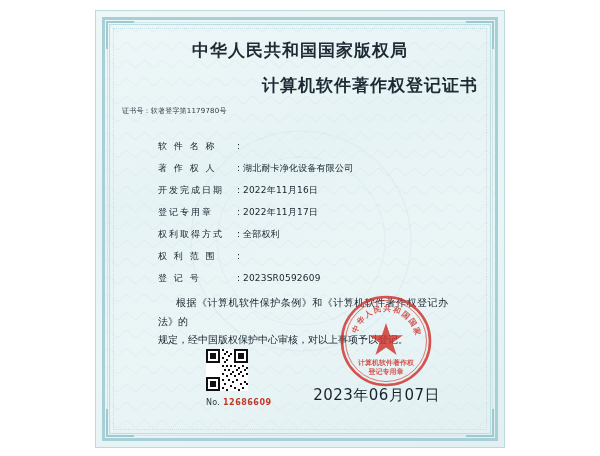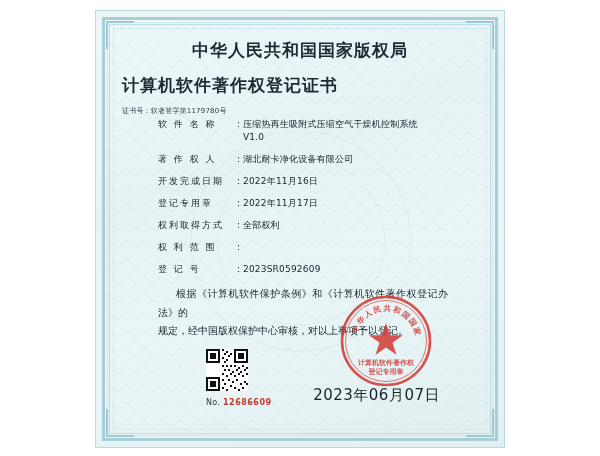--- a/index.html
+++ b/index.html
@@ -68,35 +68,35 @@
   }
   .org-title {
     text-align: center;
     font-size: 17px;
     font-weight: bold;
     color: #1d2a33;
     letter-spacing: 1px;
     margin-top: 6px;
   }
   .doc-title {
-    text-align: left;
+    text-align: right;
     font-size: 17px;
     font-weight: bold;
     color: #1d2a33;
     letter-spacing: 1px;
     margin-top: 12px;
   }
   .cert-no {
     font-size: 7px;
     color: #2a3a44;
     margin-top: 9px;
     letter-spacing: .2px;
   }
   .fields {
-    margin-top: 2px;
+    margin-top: 24px;
     padding-left: 36px;
     padding-right: 14px;
   }
   .field {
     display: flex;
     align-items: flex-start;
     margin-bottom: 9px;
     font-size: 9px;
     color: #16222b;
     line-height: 1.45;
@@ -204,24 +204,20 @@
 
     <div class="org-title">中华人民共和国国家版权局</div>
     <div class="doc-title">计算机软件著作权登记证书</div>
     <div class="cert-no">证书号：软著登字第1179780号</div>
 
     <div class="fields">
 
       <div class="field">
         <span class="label">软 件 名 称</span>
         <span class="colon">:</span>
-        <span class="value">
-          <span>压缩热再生吸附式压缩空气干燥机控制系统</span>
-          <span class="line2">V1.0</span>
-        </span>
       </div>
 
       <div class="field">
         <span class="label">著 作 权 人</span>
         <span class="colon">:</span>
         <span class="value">湖北耐卡净化设备有限公司</span>
       </div>
 
       <div class="field">
         <span class="label">开发完成日期</span>

